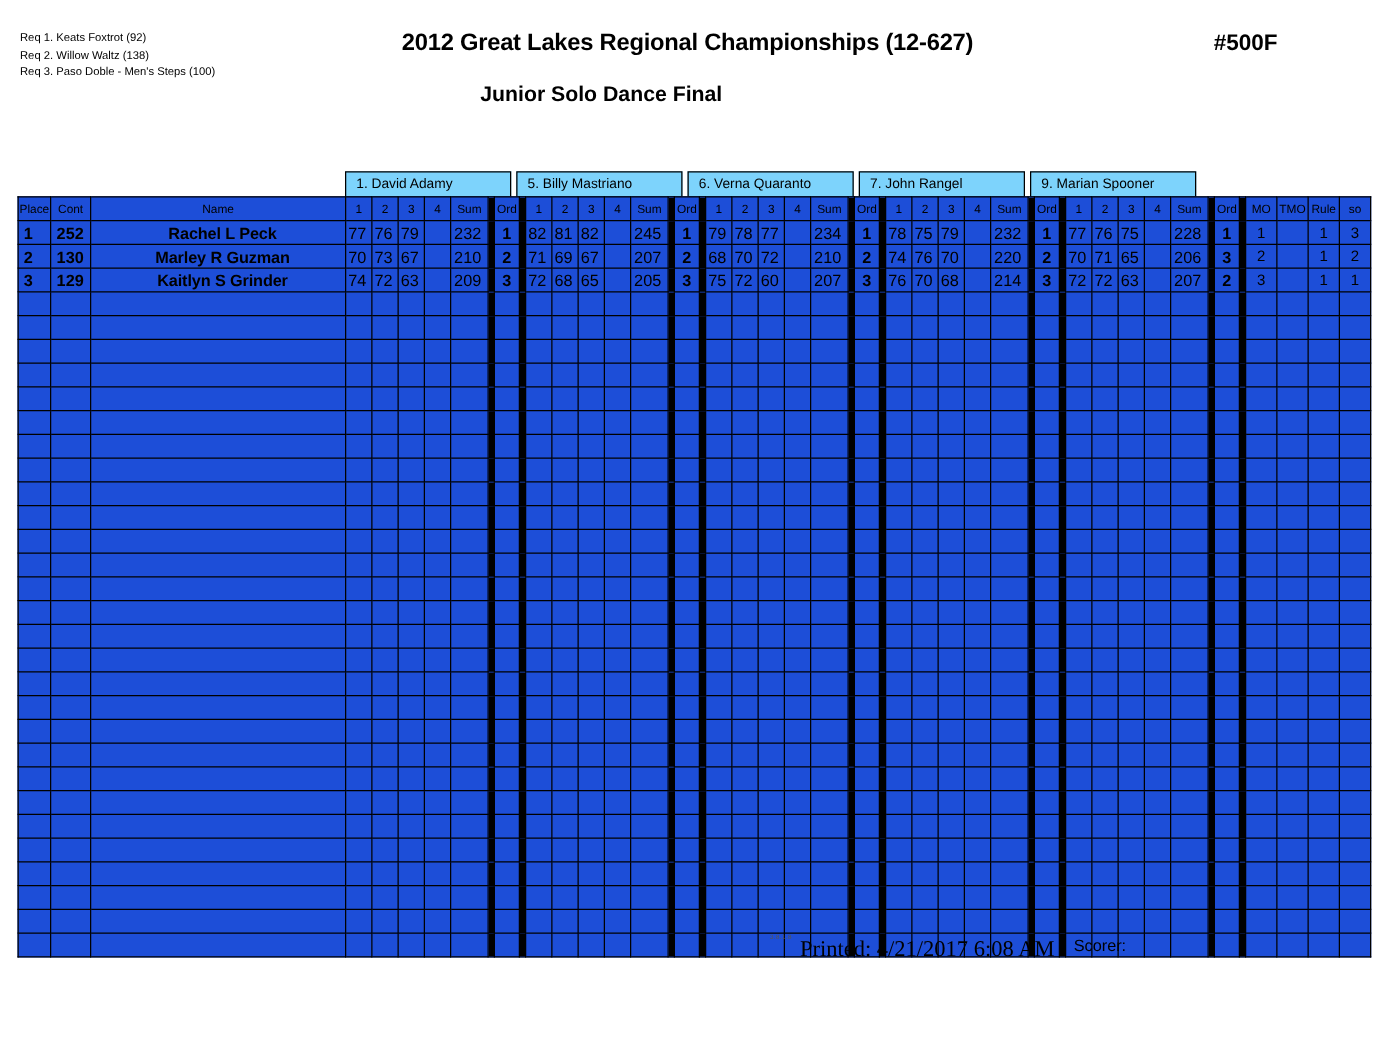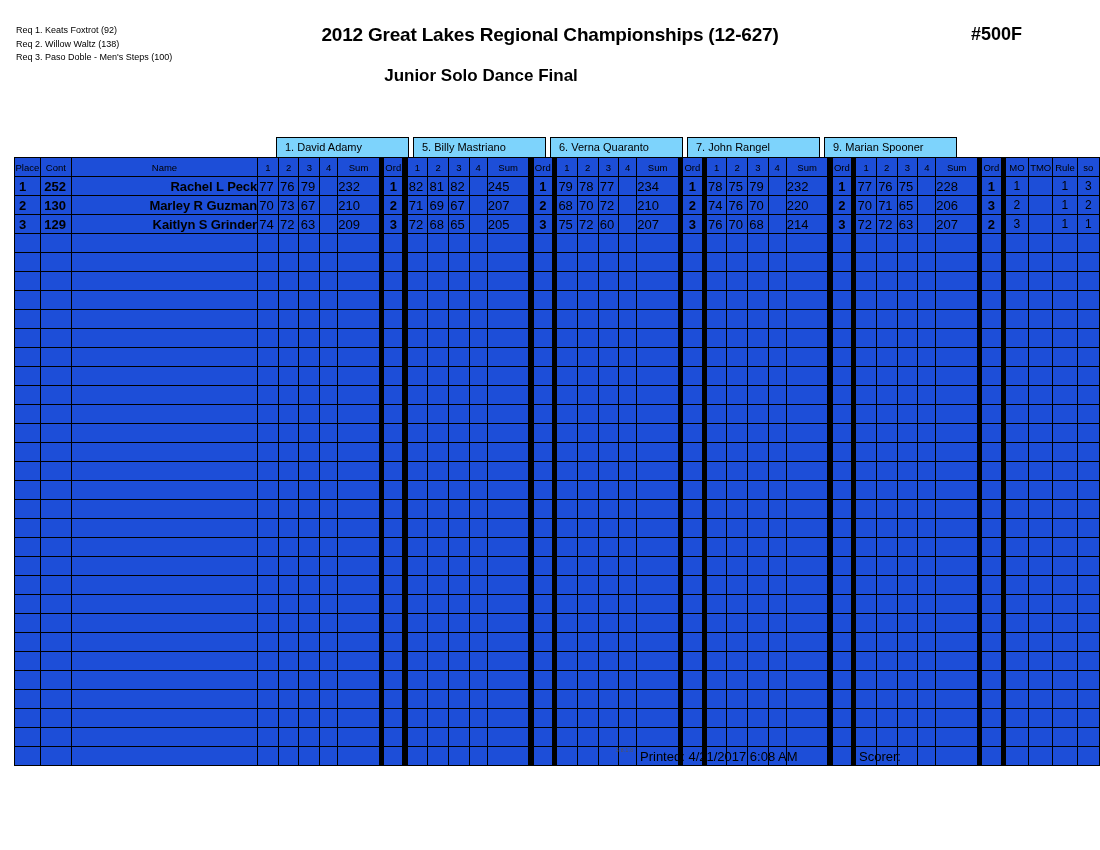--- a/index.html
+++ b/index.html
@@ -113,56 +113,57 @@
     height: 19px;
   }
   tr.datarow td.score {
     font-weight: normal;
     text-align: right;
     padding-right: 4px;
   }
   tr.datarow td.sum {
     font-weight: normal;
     text-align: right;
-    padding-right: 19px;
+    padding-right: 5px;
   }
   tr.datarow td.ord {
     font-weight: bold;
     text-align: center;
   }
   tr.datarow td.tail {
     font-weight: normal;
     font-size: 12px;
     text-align: center;
   }
   tr.datarow td.place { text-align: center; padding-left: 4px; text-align: left;}
   tr.datarow td.cont  { text-align: right; padding-right: 5px; }
-  tr.datarow td.name  { text-align: right; padding-left: 7px; letter-spacing: -0.1px;}
+  tr.datarow td.name  { text-align: center; padding-left: 7px; letter-spacing: -0.1px;}
 
   tr.blankrow td { height: 19px; }
 
   
   td.sep, th.sep {
     background: #000000;
     border-left: 1px solid #000;
     border-right: 1px solid #000;
     padding: 0;
   }
   .ver {
     position: absolute;
     left: 616px; top: 747px;
     font-size: 5px;
     letter-spacing: 0.3px;
     color: #555;
   }
   .printed {
     position: absolute;
     left: 640px; top: 749px;
-    font-size: 13px;
+    font-size: 18px;
     white-space: nowrap;
+    font-family: Liberation Serif, serif;
   }
   .scorer {
     position: absolute;
     left: 848px; top: 749px;
     font-size: 13px;
     white-space: nowrap;
     padding-left: 11px;
   }
 </style>
 </head>

